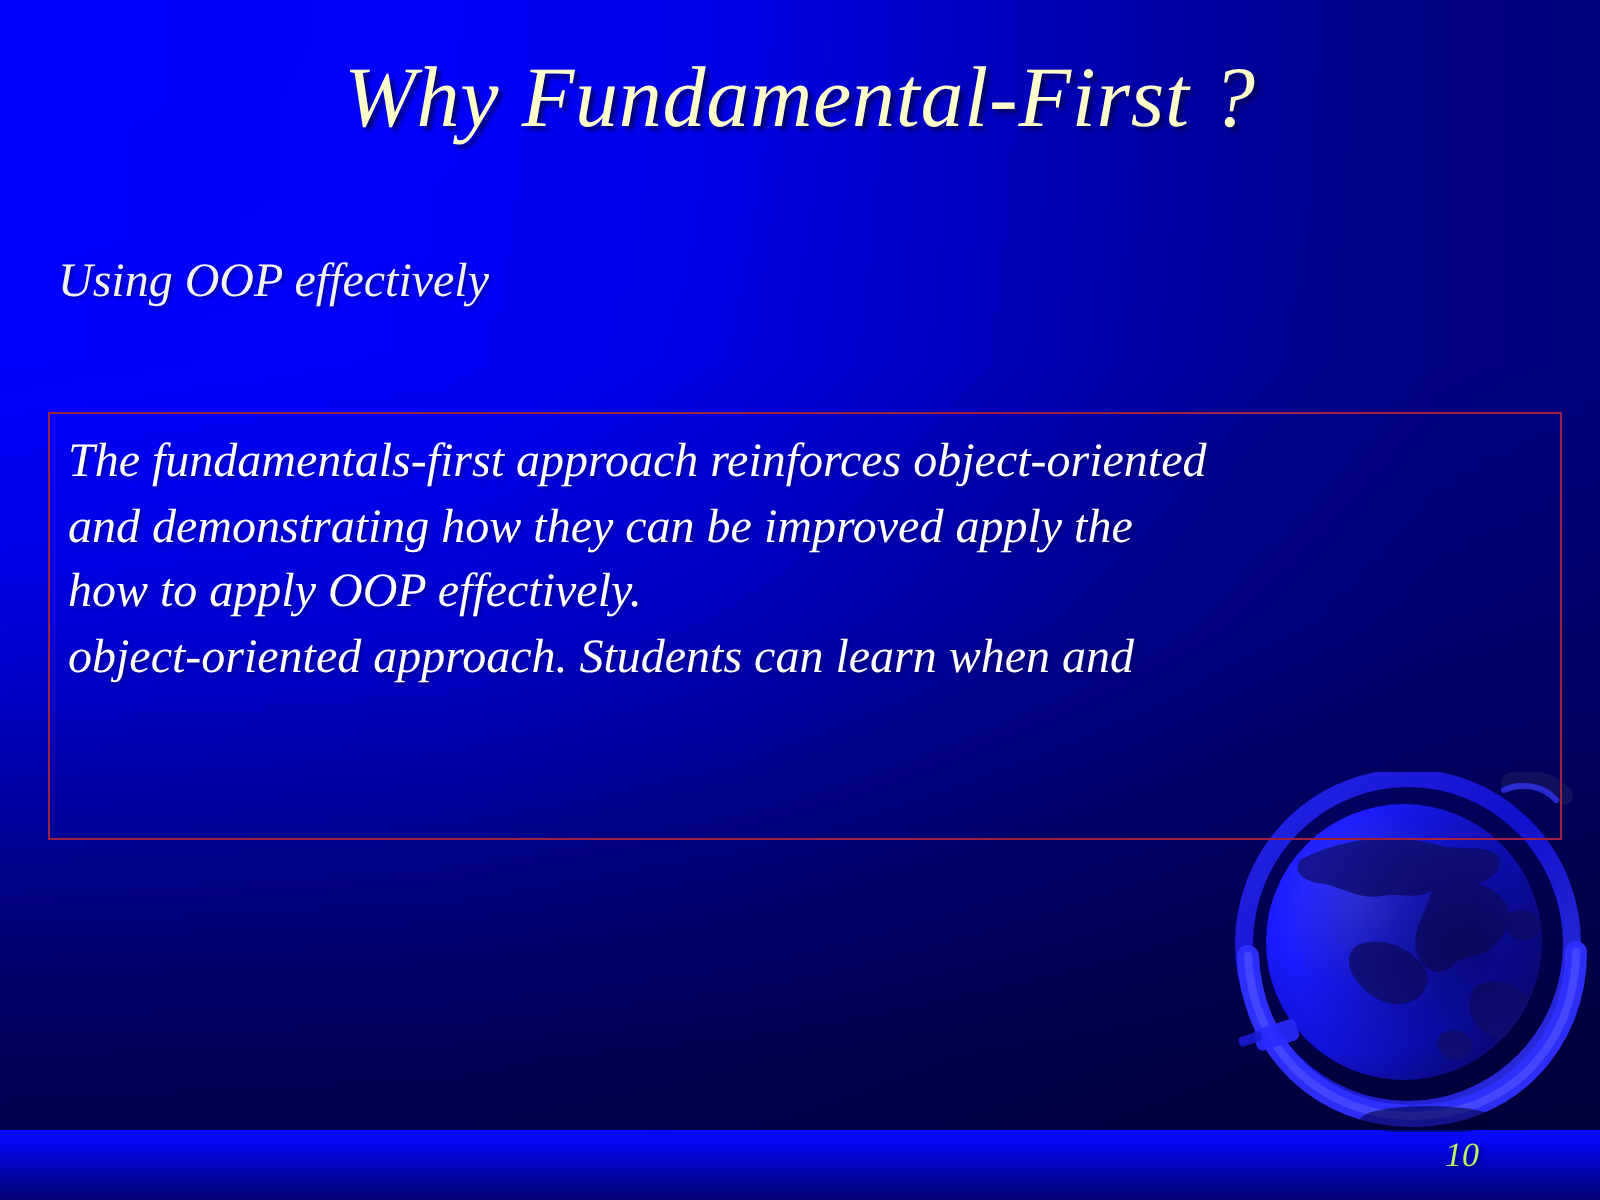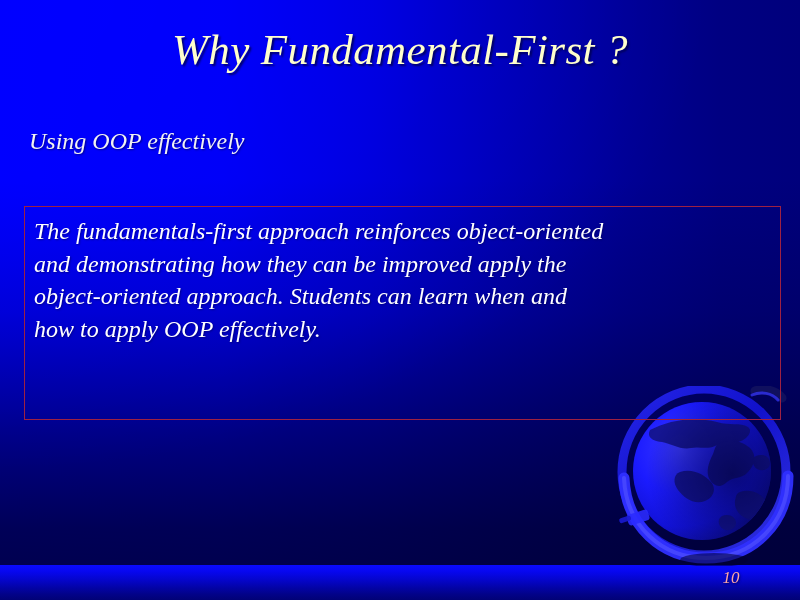--- a/index.html
+++ b/index.html
@@ -129,21 +129,21 @@
     text-shadow: 1px 1px 2px rgba(0,0,80,0.55);
   }
 
   
   .page-number {
     position: absolute;
     left: 716px;
     top: 568px;
     width: 30px;
     text-align: center;
-    color: #fca5a5;
+    color: #bef264;
     font-size: 17px;
     line-height: 20px;
     text-shadow: 1px 1px 2px rgba(0,0,80,0.7);
   }
 </style>
 </head>
 <body>
 
 <div id="slide">
 
@@ -215,20 +215,20 @@
   </div>
 
   <div class="title">Why Fundamental-First ?</div>
 
   <div class="subtitle">Using OOP effectively</div>
 
   <div class="textbox">
     <div class="textbox-inner">
       <div class="body-line">The fundamentals-first approach reinforces object-oriented</div>
       <div class="body-line">and demonstrating how they can be improved apply the</div>
+      <div class="body-line">how to apply OOP effectively.</div>
       <div class="body-line">object-oriented approach. Students can learn when and</div>
-      <div class="body-line">how to apply OOP effectively.</div>
     </div>
   </div>
 
   <div class="page-number">10</div>
 
 </div>
 
 </body></html>

